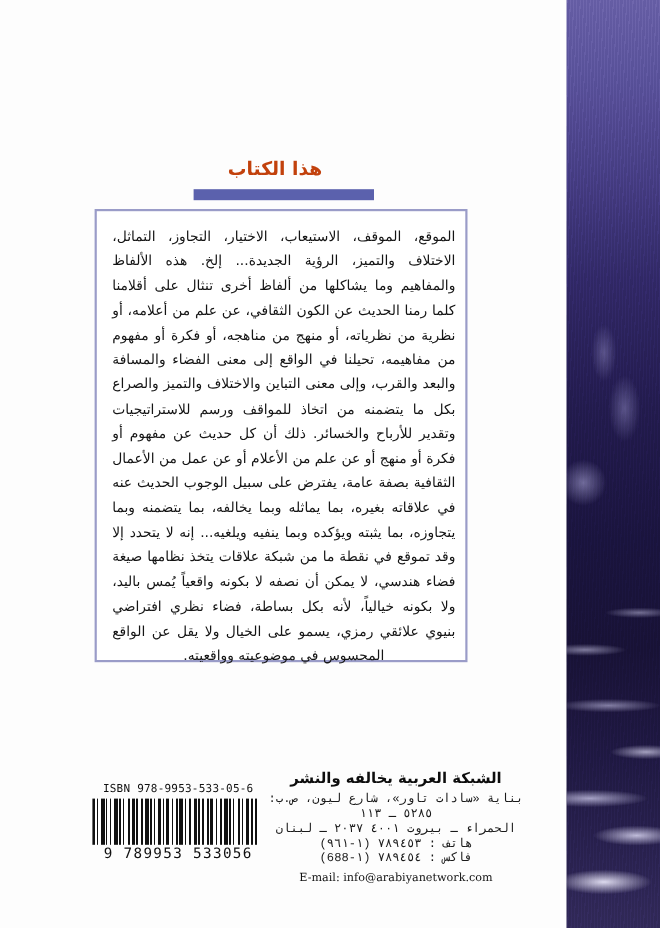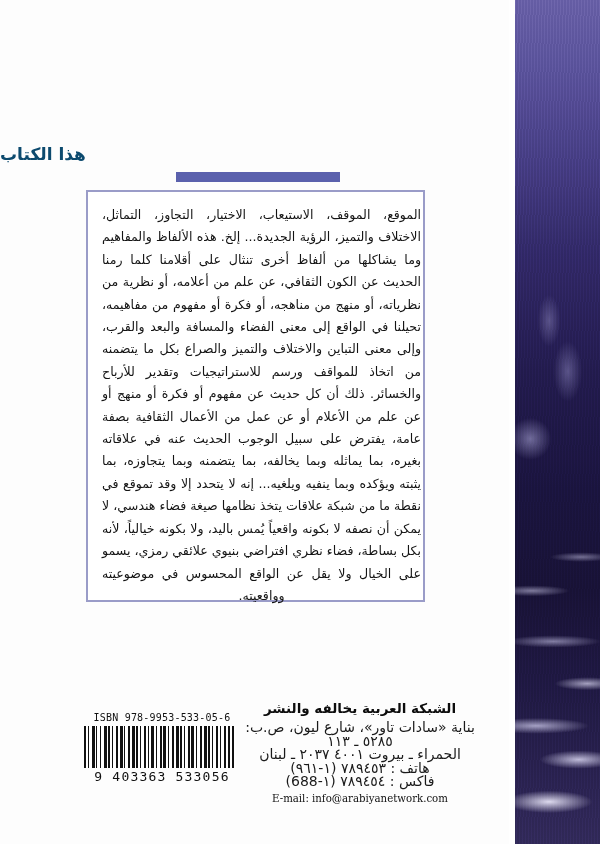--- a/index.html
+++ b/index.html
@@ -63,24 +63,24 @@
     height: 844px;
     background: #ffffff;
   }
 
   
   #section-title {
     position: absolute;
     top: 144px;
     left: 0;
     width: 500px;
-    text-align: left;
+    text-align: center;
     font-size: 17px;
     font-weight: bold;
-    color: #0c4a6e;
+    color: #c2410c;
     letter-spacing: .5px;
   }
   #title-rule {
     position: absolute;
     top: 172px;
     left: 176px;
     width: 164px;
     height: 10px;
     background: #5b61ad;
   }
@@ -97,21 +97,21 @@
     box-sizing: border-box;
   }
   #blurb-text {
     direction: rtl;
     text-align: justify;
     text-align-last: center;
     font-family: "DejaVu Sans", sans-serif;
     font-size: 12.6px;
     line-height: 22.4px;
     color: #141414;
-    padding: 12px 2px 10px 14px;
+    padding: 12px 9px 10px 14px;
     margin: 0;
   }
 
   
   #isbn-block {
     position: absolute;
     left: 84px;
     top: 712px;
     width: 156px;
   }
@@ -169,23 +169,24 @@
     direction: rtl;
     text-align: center;
   }
   #publisher-name {
     font-size: 13.5px;
     font-weight: bold;
     color: #0d0d0d;
     margin-bottom: 5px;
   }
   .pub-line {
-    font-size: 14px;
+    font-size: 11px;
     line-height: 13.5px;
     color: #1a1a1a;
+    font-family: Liberation Mono, monospace;
   }
   #publisher-email {
     direction: ltr;
     font-family: "DejaVu Serif", serif;
     font-size: 10.2px;
     line-height: 14px;
     color: #101010;
     margin-top: 3px;
   }
 </style>
@@ -200,21 +201,21 @@
   <div id="section-title">هذا الكتاب</div>
   <div id="title-rule"></div>
 
   <div id="blurb-box">
     <p id="blurb-text">الموقع، الموقف، الاستيعاب، الاختيار، التجاوز، التماثل، الاختلاف والتميز، الرؤية الجديدة... إلخ. هذه الألفاظ والمفاهيم وما يشاكلها من ألفاظ أخرى تنثال على أقلامنا كلما رمنا الحديث عن الكون الثقافي، عن علم من أعلامه، أو نظرية من نظرياته، أو منهج من مناهجه، أو فكرة أو مفهوم من مفاهيمه، تحيلنا في الواقع إلى معنى الفضاء والمسافة والبعد والقرب، وإلى معنى التباين والاختلاف والتميز والصراع بكل ما يتضمنه من اتخاذ للمواقف ورسم للاستراتيجيات وتقدير للأرباح والخسائر. ذلك أن كل حديث عن مفهوم أو فكرة أو منهج أو عن علم من الأعلام أو عن عمل من الأعمال الثقافية بصفة عامة، يفترض على سبيل الوجوب الحديث عنه في علاقاته بغيره، بما يماثله وبما يخالفه، بما يتضمنه وبما يتجاوزه، بما يثبته ويؤكده وبما ينفيه ويلغيه... إنه لا يتحدد إلا وقد تموقع في نقطة ما من شبكة علاقات يتخذ نظامها صيغة فضاء هندسي، لا يمكن أن نصفه لا بكونه واقعياً يُمس باليد، ولا بكونه خيالياً، لأنه بكل بساطة، فضاء نظري افتراضي بنيوي علائقي رمزي، يسمو على الخيال ولا يقل عن الواقع المحسوس في موضوعيته وواقعيته.</p>
   </div>
 
   <div id="isbn-block">
     <div id="isbn-number">ISBN 978-9953-533-05-6</div>
     <div id="barcode"></div>
-    <div id="barcode-digits">9 403363 533056</div>
+    <div id="barcode-digits">9 789953 533056</div>
   </div>
 
   <div id="publisher-block">
     <div id="publisher-name">الشبكة العربية يخالفه والنشر</div>
     <div class="pub-line">بناية «سادات تاور»، شارع ليون، ص.ب: ٥٢٨٥ ـ ١١٣</div>
     <div class="pub-line">الحمراء ـ بيروت ٤٠٠١   ٢٠٣٧ ـ لبنان</div>
     <div class="pub-line">هاتف : ٧٨٩٤٥٣ (١-٩٦١)</div>
     <div class="pub-line">فاكس : ٧٨٩٤٥٤ (١-688)</div>
     <div id="publisher-email">E-mail: info@arabiyanetwork.com</div>
   </div>

